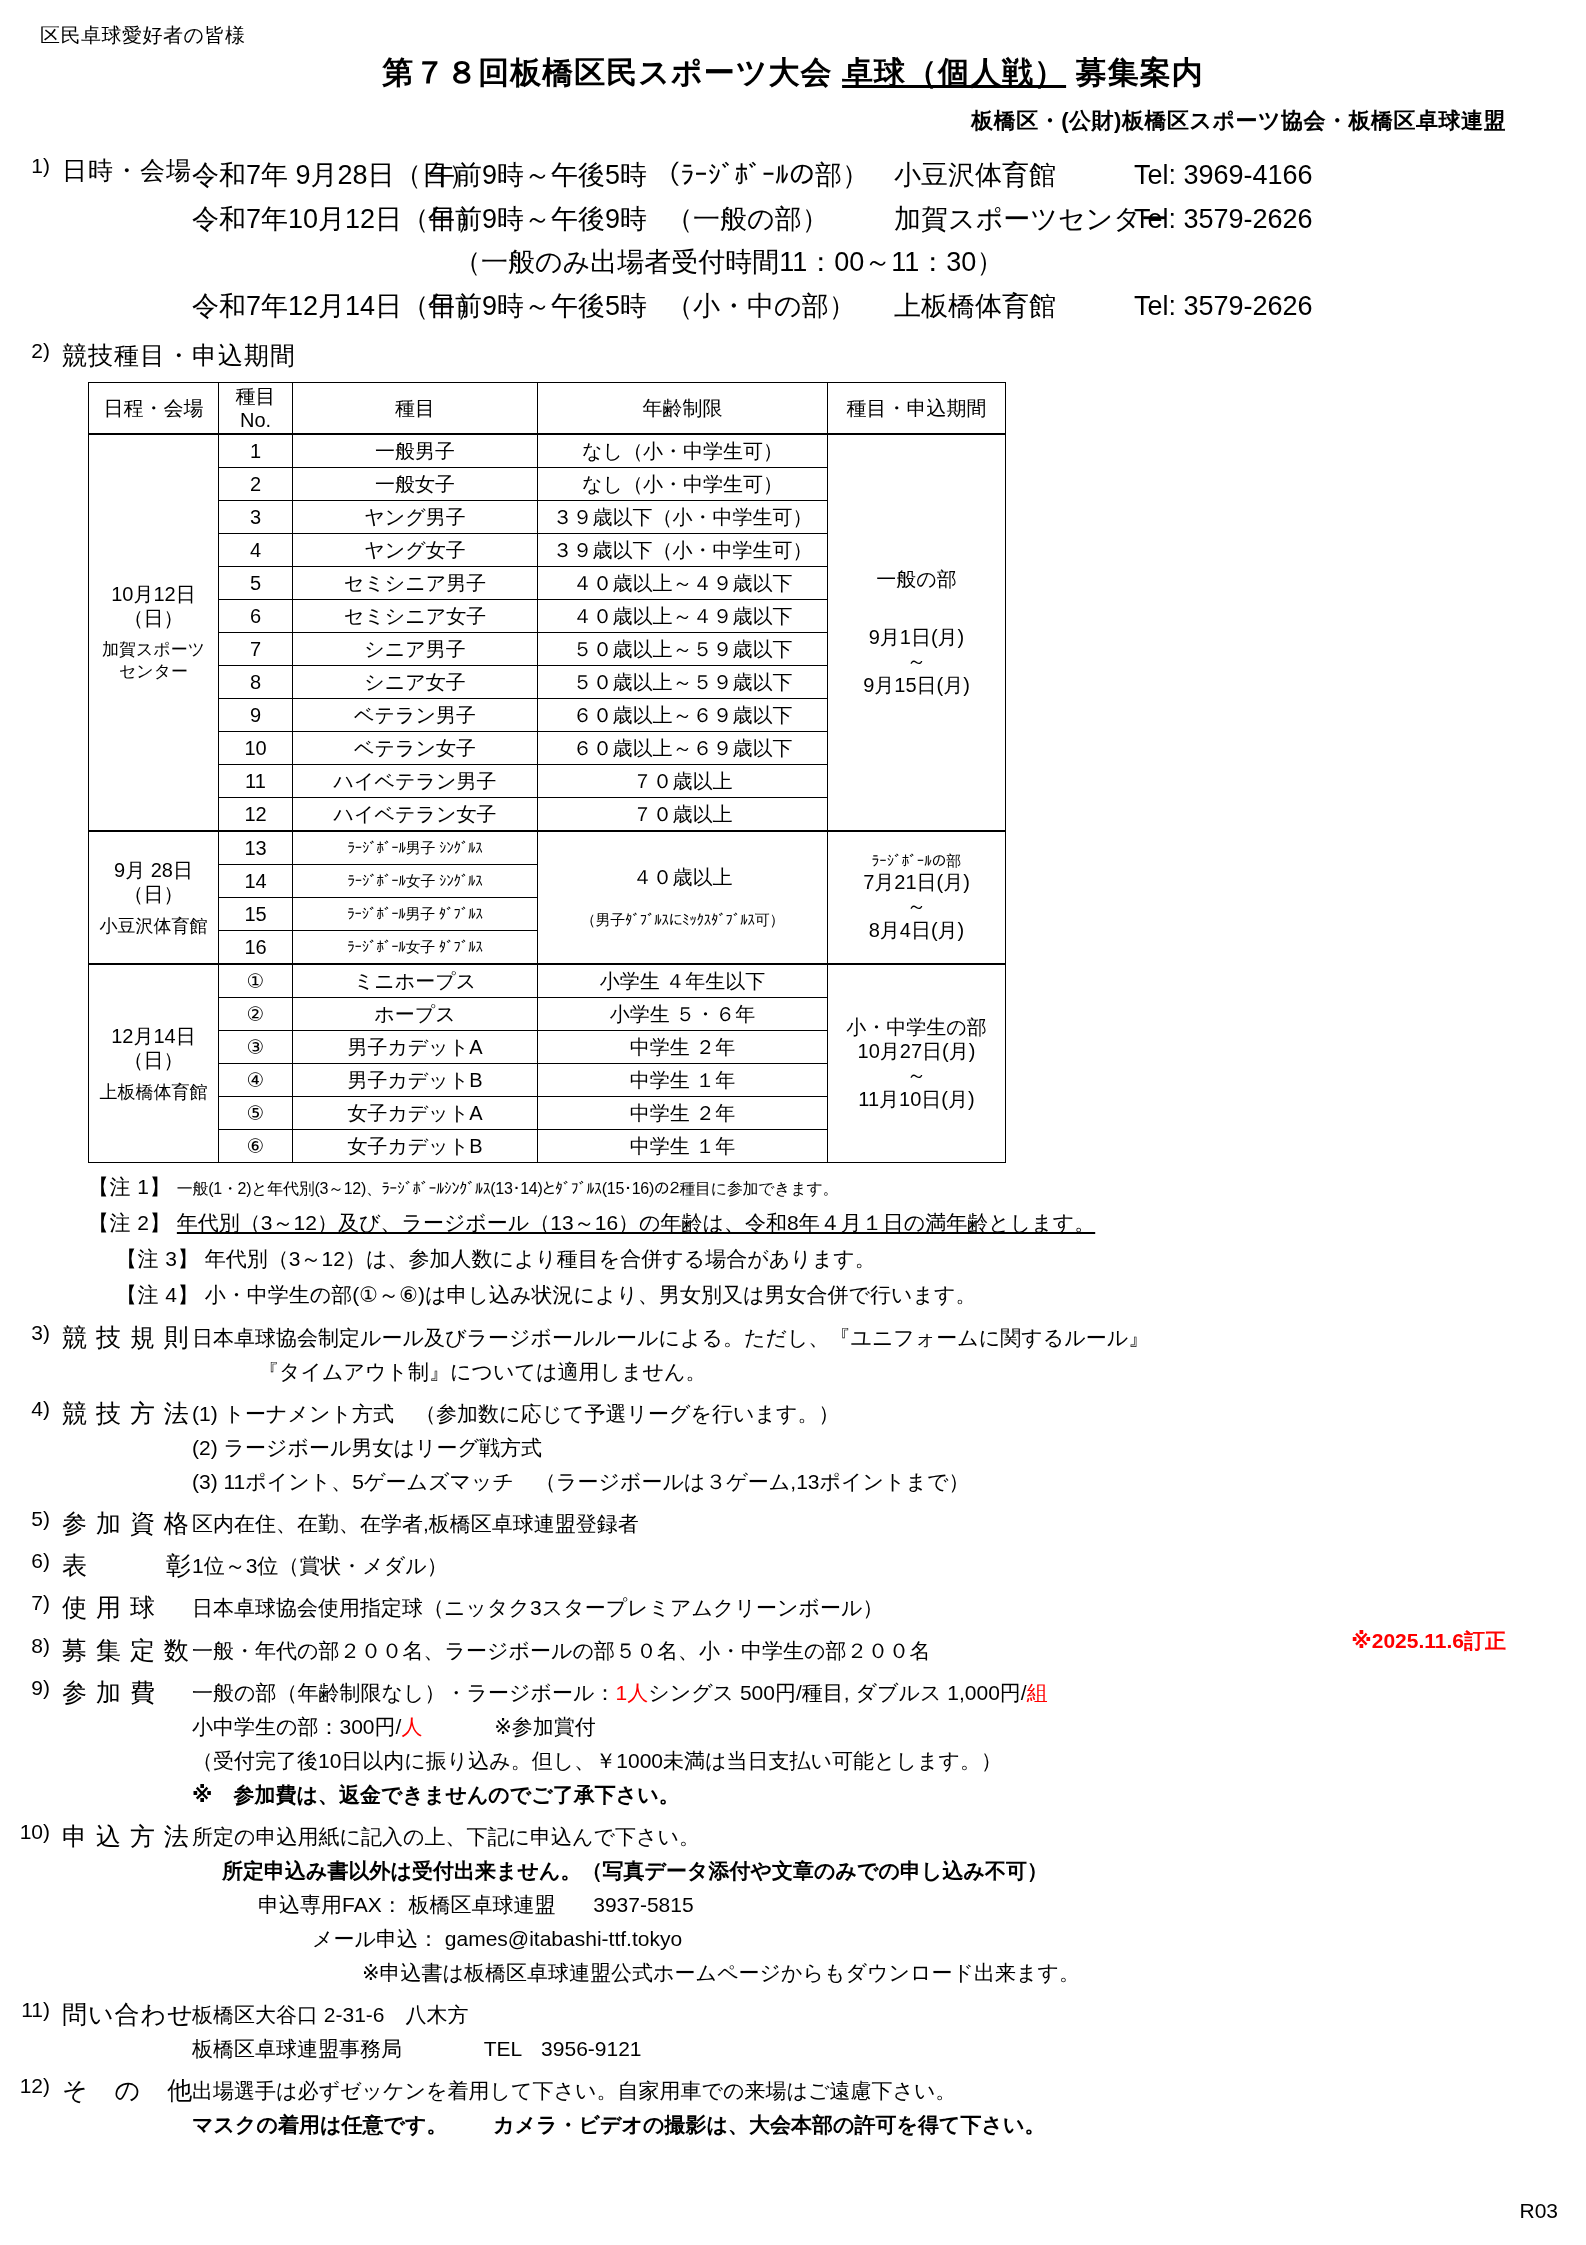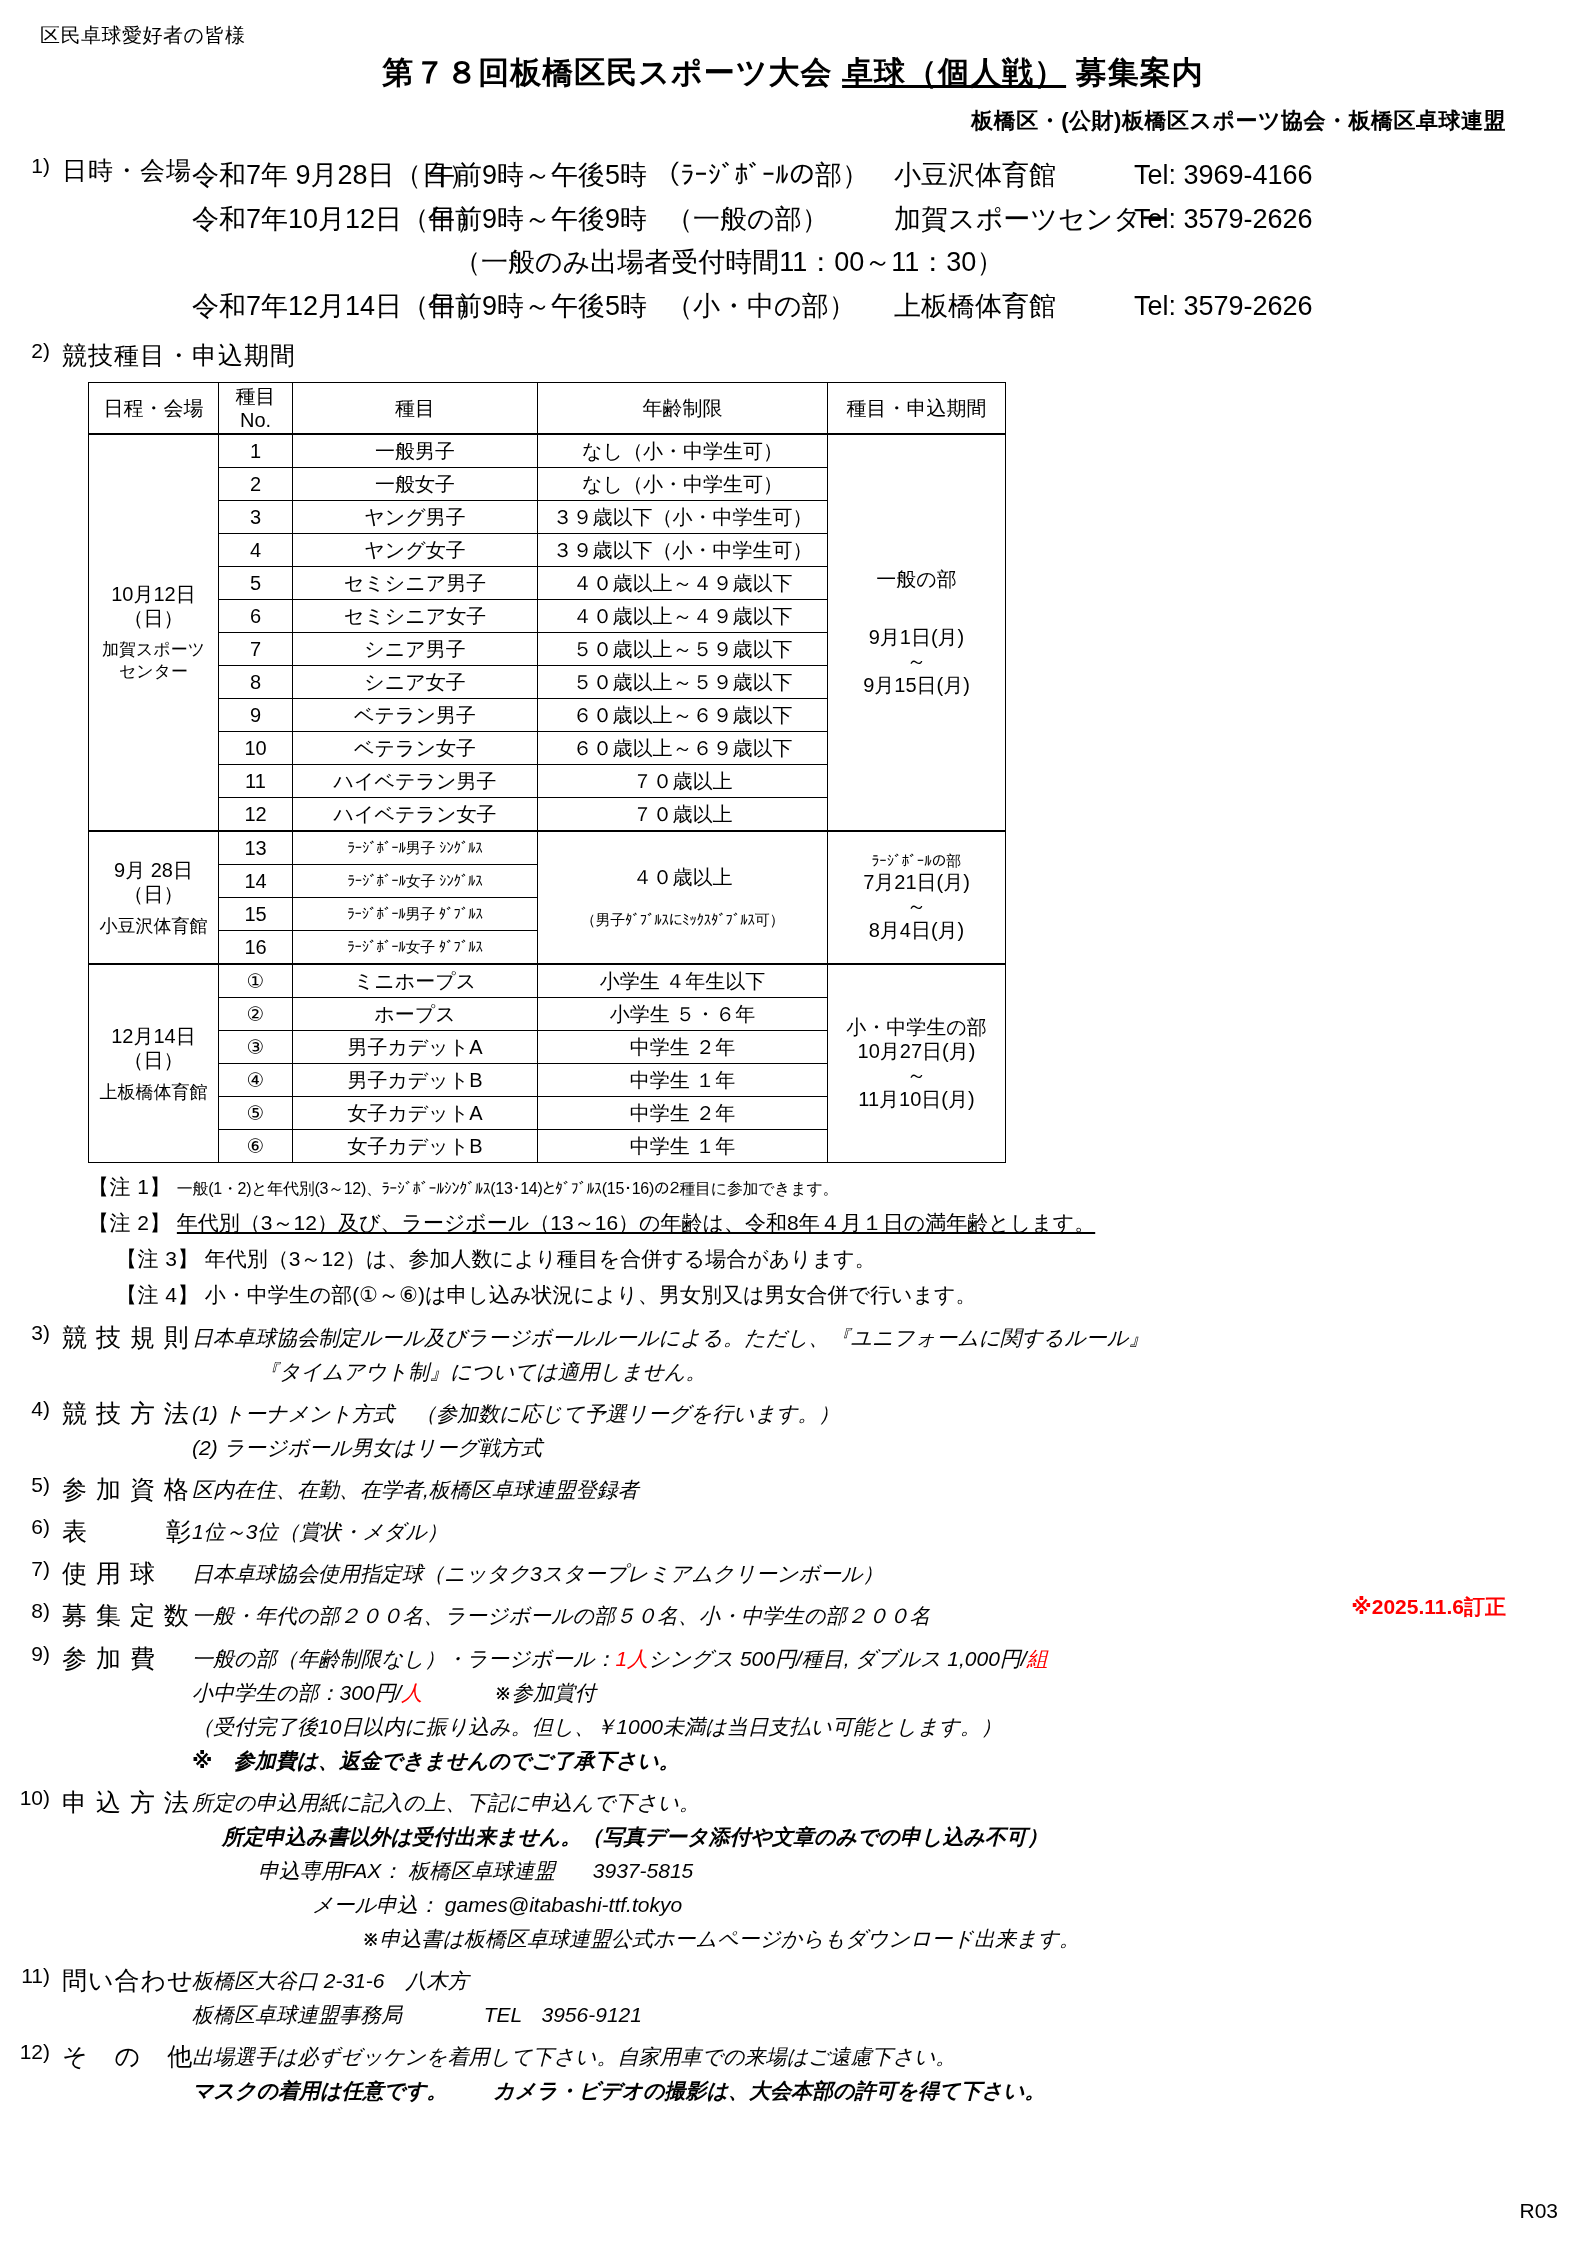--- a/index.html
+++ b/index.html
@@ -62,21 +62,21 @@
   }
   .sec-label {
     width: 130px;
     flex: 0 0 130px;
     font-size: 25px;
     letter-spacing: 1px;
     white-space: nowrap;
   }
   .sec-label.wide { width: 132px; flex: 0 0 132px; }
   .sec-body { flex: 1 1 auto; font-size: 21px; }
-  .sec-body .ln { line-height: 1.62; white-space: nowrap; font-style: italic; }
+  .sec-body .ln { line-height: 1.62; white-space: nowrap; }
 
   
   .dv {
     display: grid;
     grid-template-columns: 236px 238px 228px 240px auto;
     line-height: 1.62;
     font-size: 27px;
   }
   .dv > div { white-space: nowrap; }
   .dv .note-ind { grid-column: 2 / span 4; padding-left: 26px; }
@@ -387,20 +387,21 @@
       <div class="ln indent2">『タイムアウト制』については適用しません。</div>
     </div>
   </div>
 
   <div class="sec">
     <div class="sec-num">4)</div>
     <div class="sec-label">競 技 方 法</div>
     <div class="sec-body">
       <div class="ln">(1) トーナメント方式　（参加数に応じて予選リーグを行います。）</div>
       <div class="ln">(2) ラージボール男女はリーグ戦方式</div>
+      <div class="ln">(3) 11ポイント、5ゲームズマッチ　（ラージボールは３ゲーム,13ポイントまで）</div>
     </div>
   </div>
 
   <div class="sec">
     <div class="sec-num">5)</div>
     <div class="sec-label">参 加 資 格</div>
     <div class="sec-body">
       <div class="ln">区内在住、在勤、在学者,板橋区卓球連盟登録者</div>
     </div>
   </div>

